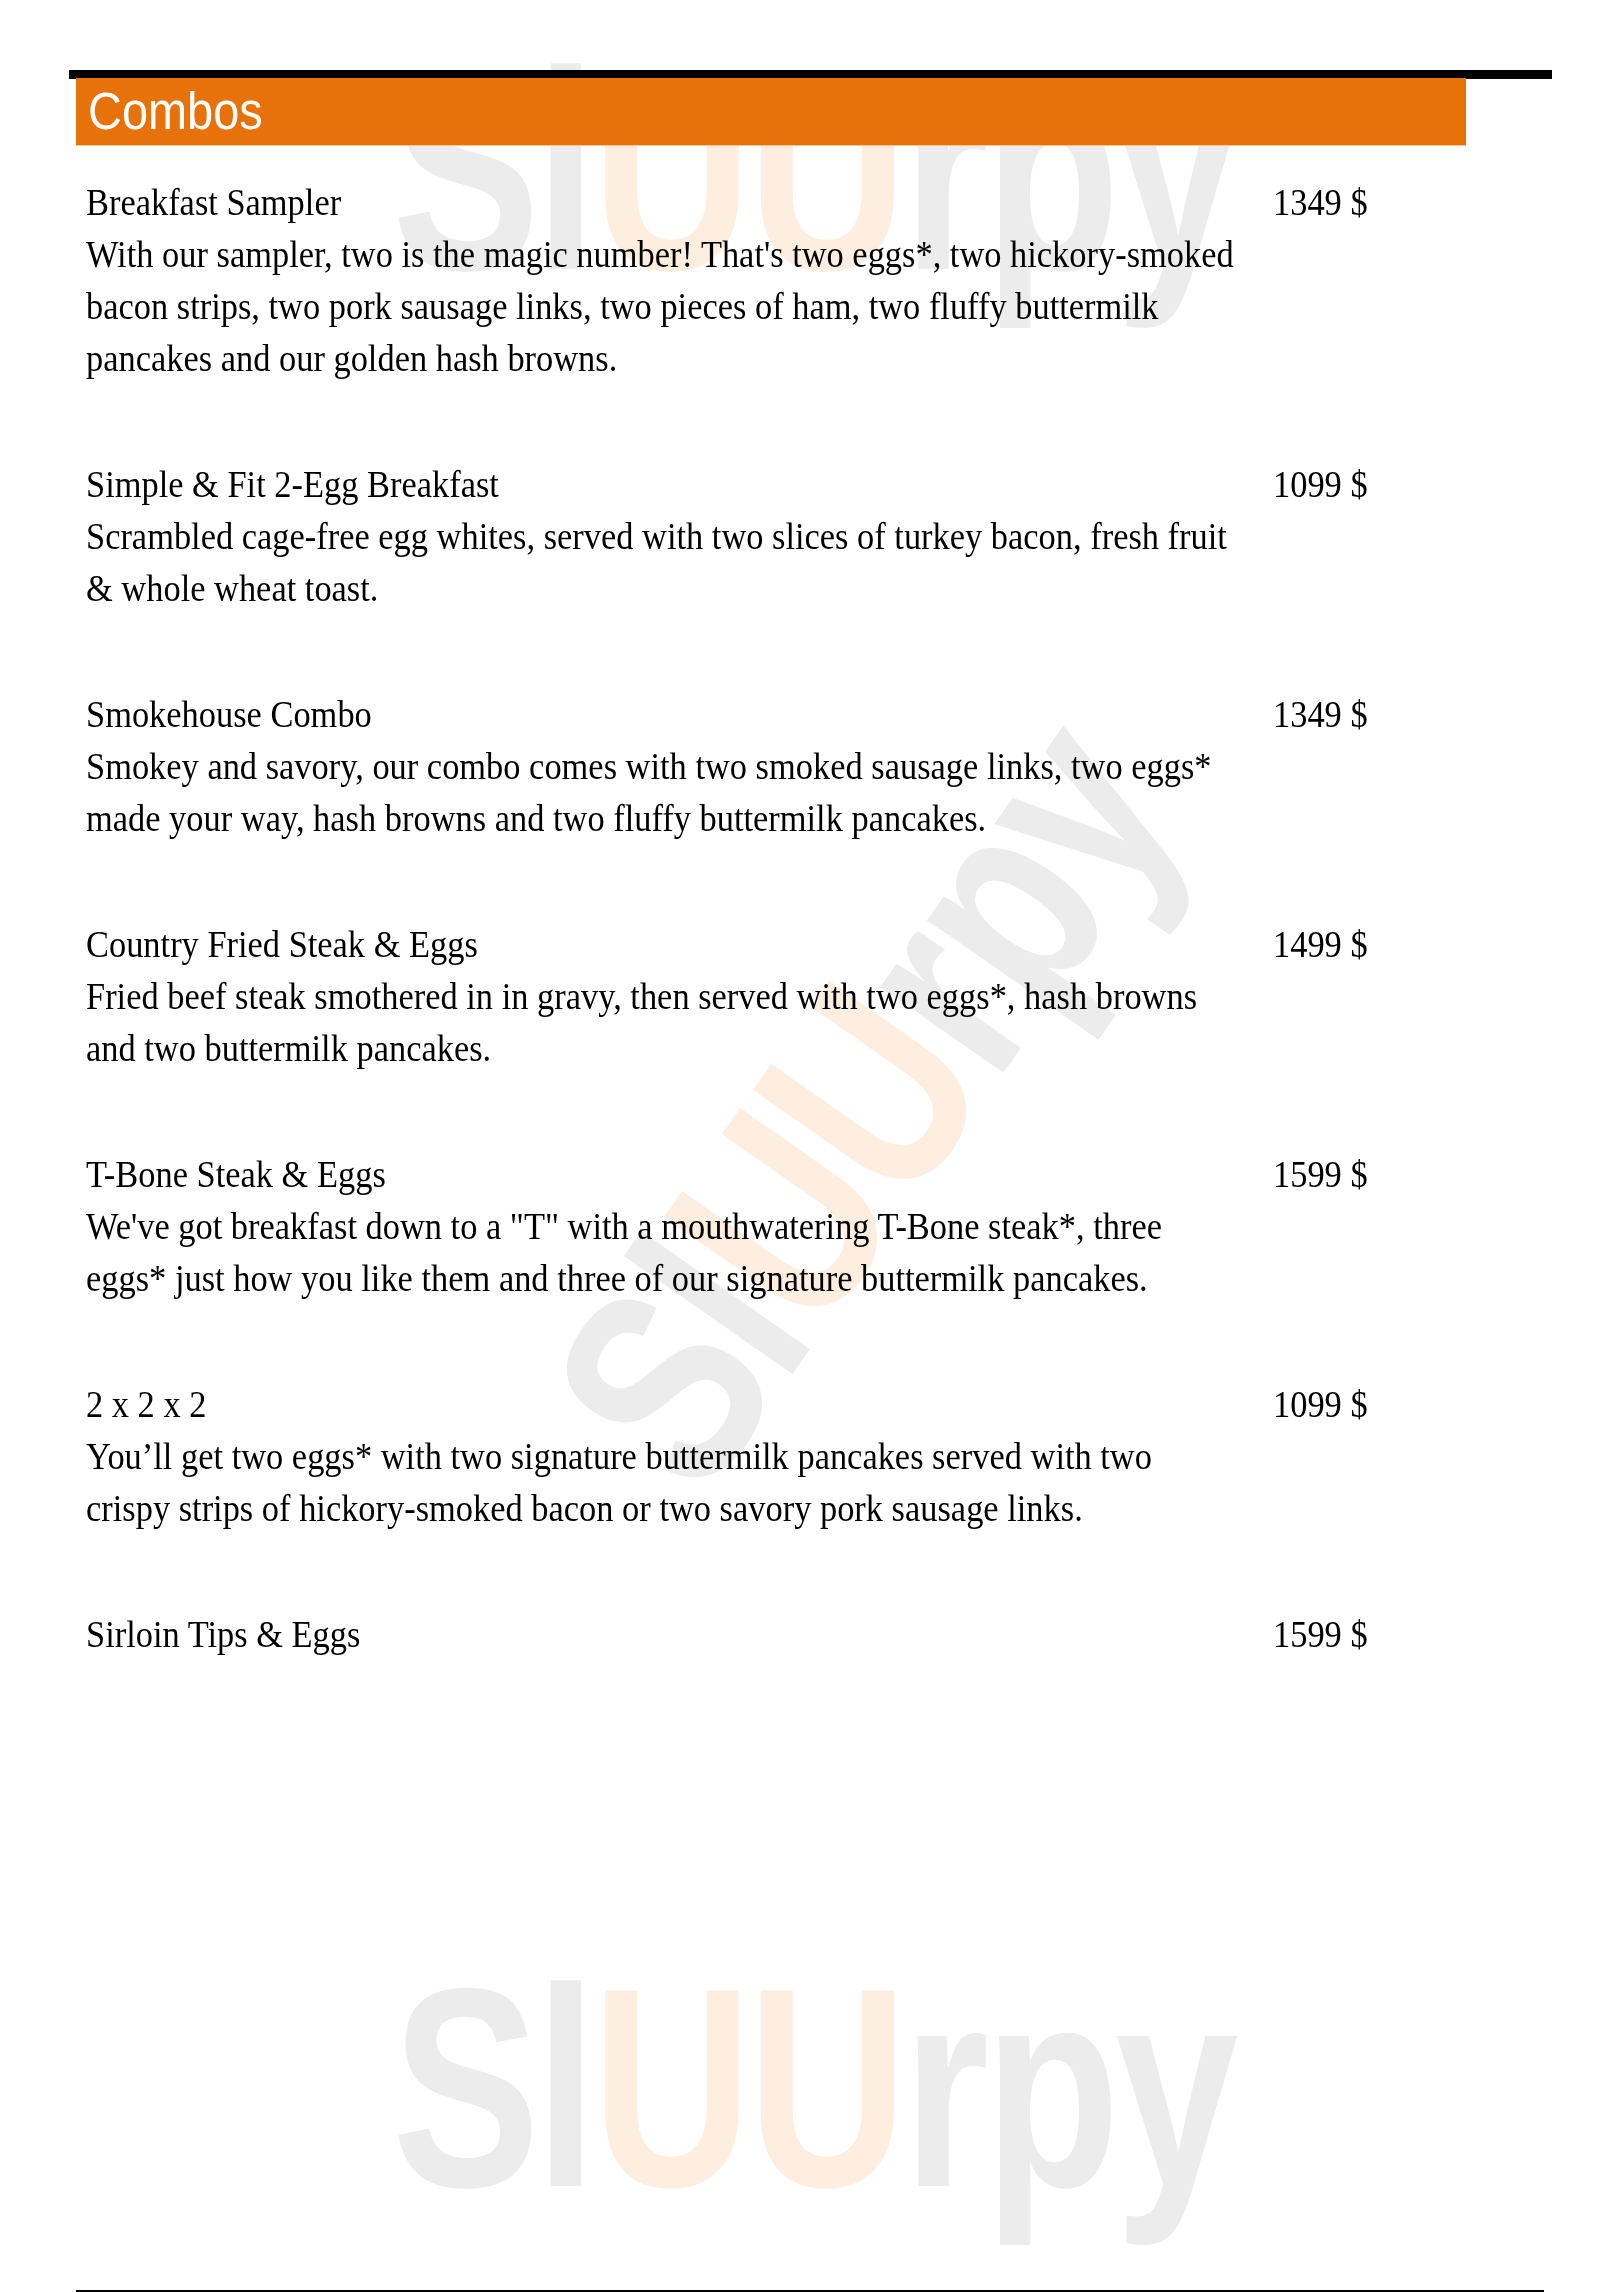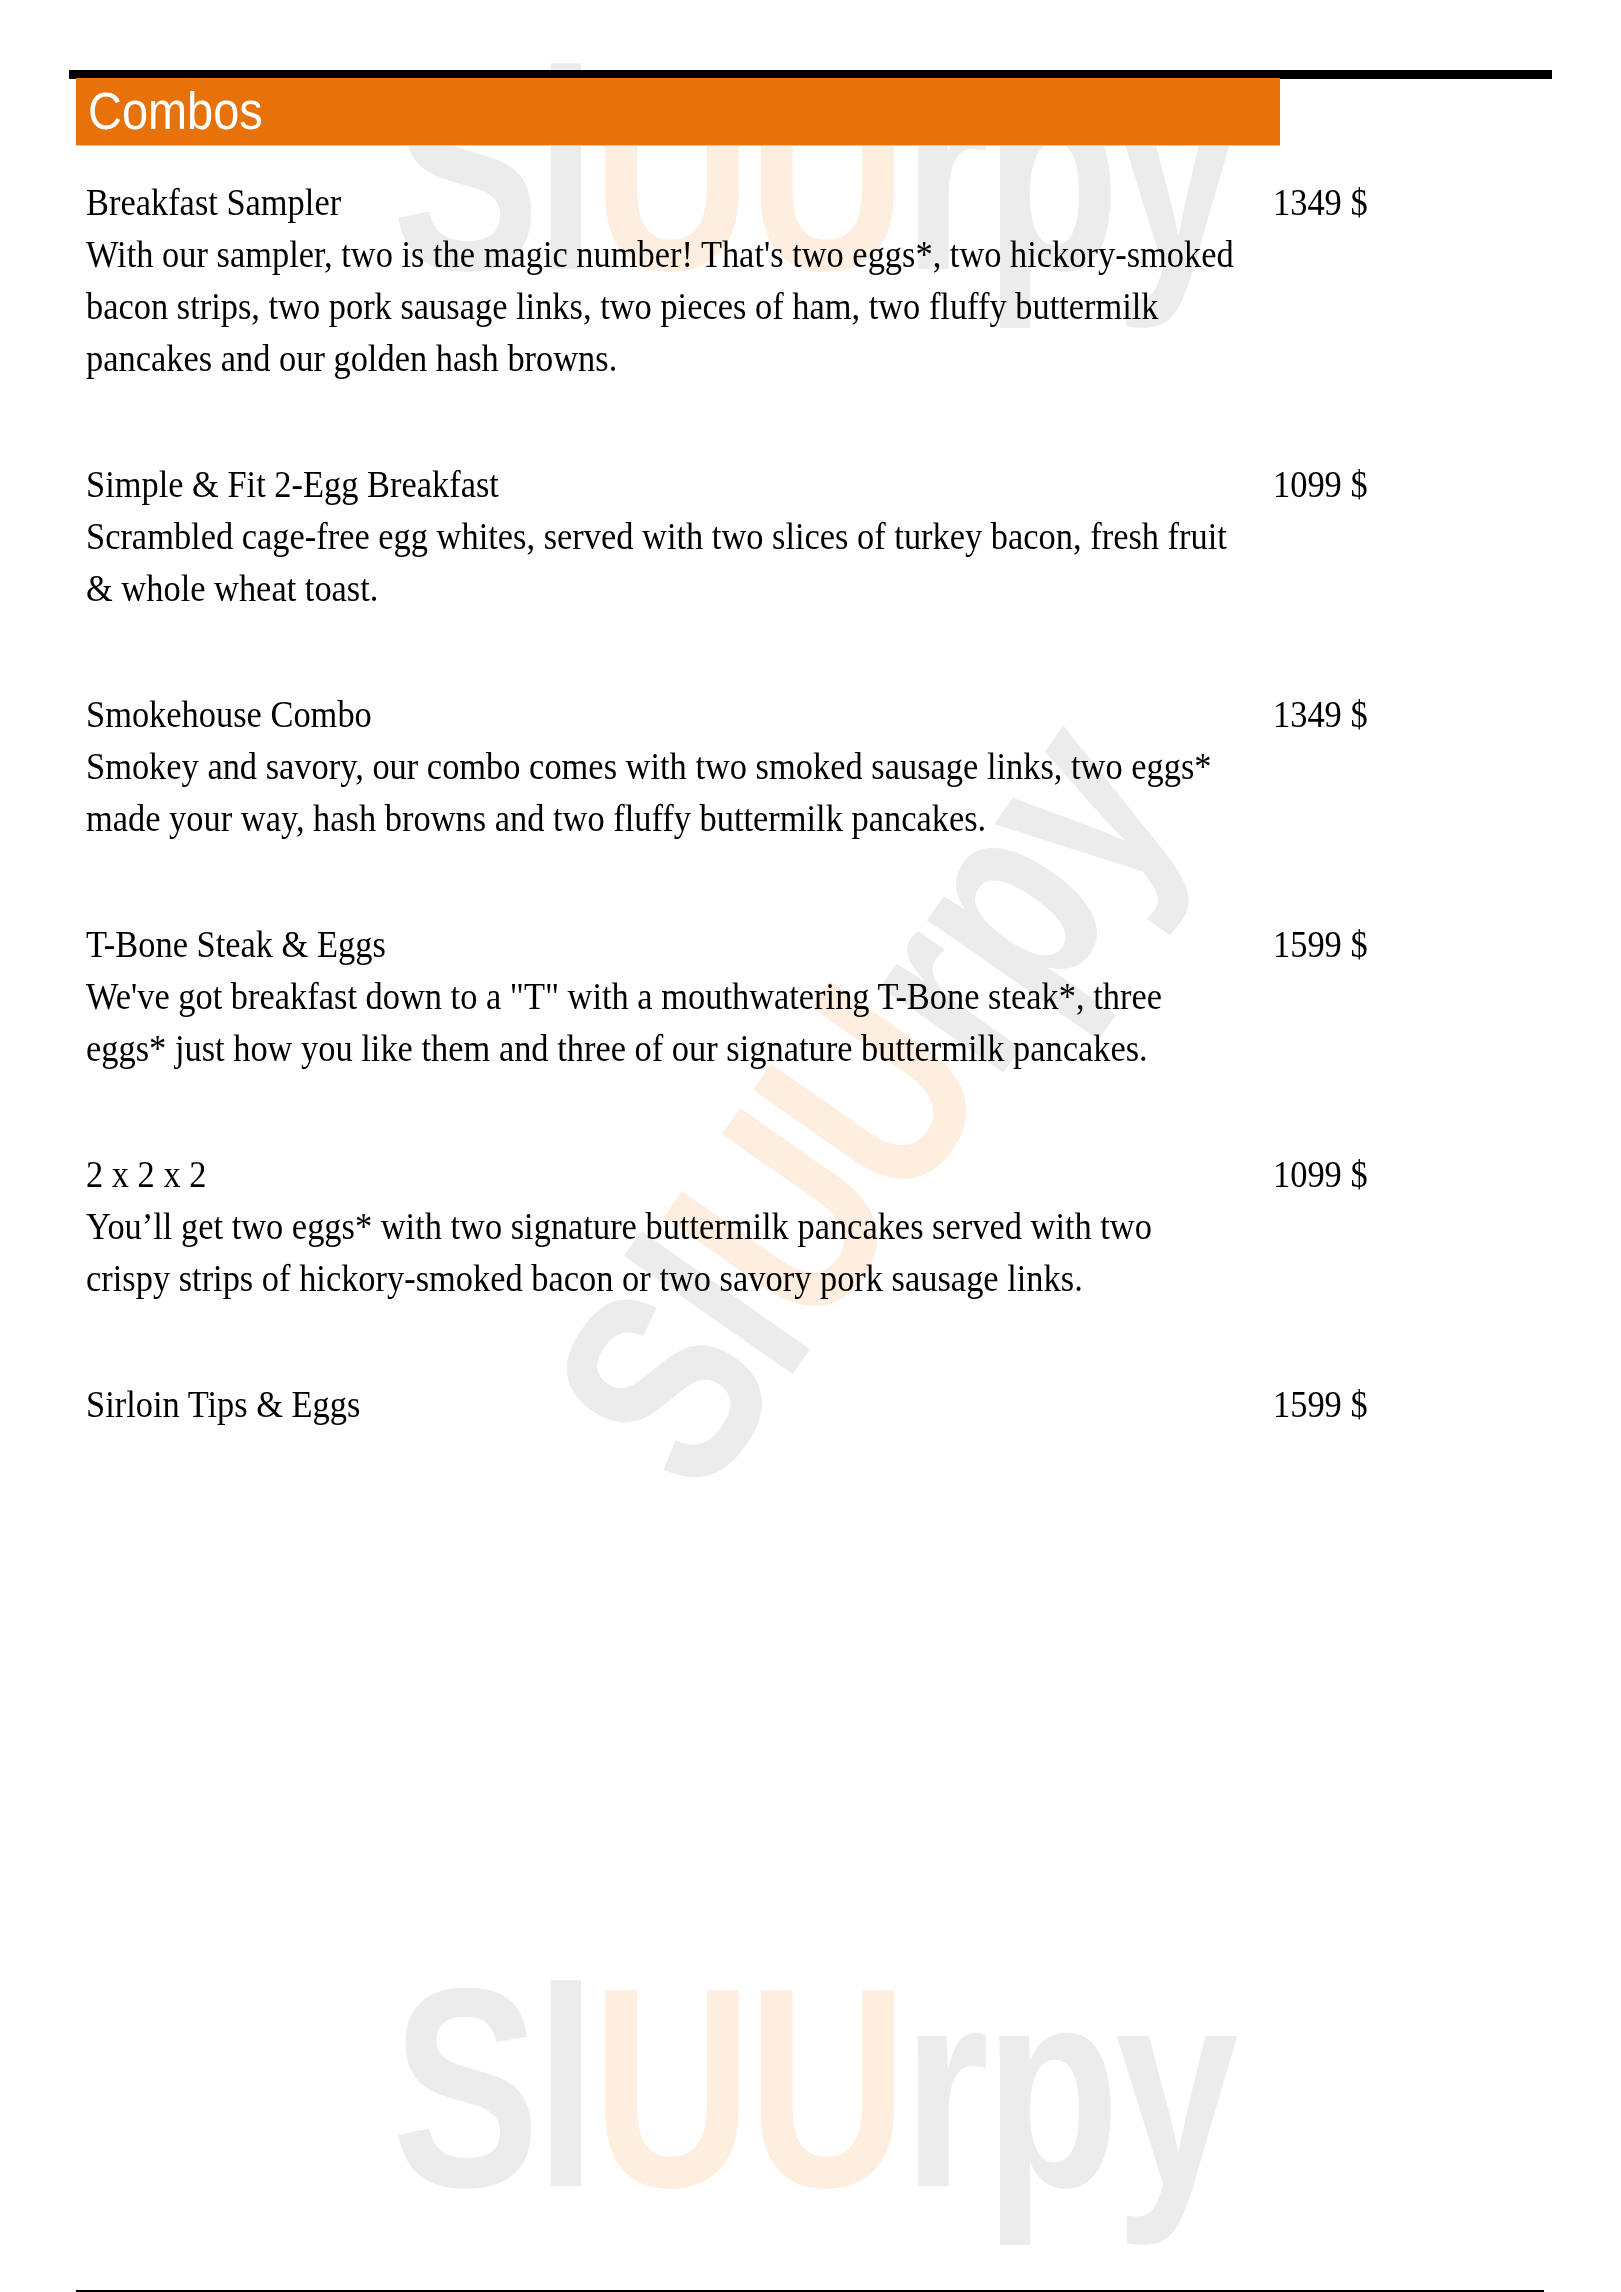--- a/index.html
+++ b/index.html
@@ -9,21 +9,21 @@
   .watermark { position: absolute; pointer-events: none; z-index: 0;
                font-family: "Liberation Sans", "DejaVu Sans", sans-serif;
                font-weight: bold; white-space: nowrap; letter-spacing: -5.9px; }
   .watermark .gray { color: #ececec; }
   .watermark .tint { color: #fdeee0; }
   .wm-top { left: 392px; top: 29px; font-size: 284px; line-height: 284px; transform: scaleX(0.78); transform-origin: left top; }
   .wm-mid { left: 323px; top: 961px; font-size: 284px; line-height: 284px; transform: rotate(-55deg) scaleX(0.78); transform-origin: center center; }
   .wm-bot { left: 392px; top: 1946px; font-size: 284px; line-height: 284px; transform: scaleX(0.78); transform-origin: left top; }
 
   .top-rule { position: absolute; left: 69px; top: 70px; width: 1483px; height: 8.8px; background: #000; z-index: 1; }
-  .section-header { position: absolute; left: 76px; top: 78px; width: 1204px; height: 67px;
+  .section-header { position: absolute; left: 76px; top: 78px; width: 1390px; height: 67px;
                     background: #e8720a; z-index: 1; box-shadow: 0 1px 0 #f7c590; }
   .section-title { position: absolute; left: 11.8px; top: 5.9px; color: #ffffff;
                    font-family: "Liberation Sans", "DejaVu Sans", sans-serif;
                    font-size: 51px; line-height: 55px; transform: scaleX(0.92); transform-origin: left center; }
 
   .menu { position: absolute; left: 86px; top: 177px; width: 1392px; z-index: 2; }
   .item { position: relative; margin-bottom: 74px; }
   .item-name { font-size: 37px; line-height: 52px; display: block; width: 1157px;
                transform: scaleX(0.93); transform-origin: left center; }
   .item-desc { font-size: 37px; line-height: 52px; display: block; width: 1245px;
@@ -55,20 +55,25 @@
     <span class="item-name">Simple &amp; Fit 2-Egg Breakfast</span>
     <span class="item-price">1099 $</span>
     <span class="item-desc">Scrambled cage-free egg whites,  served with two slices of turkey bacon, fresh fruit &amp; whole wheat toast.</span>
   </div>
   <div class="item">
     <span class="item-name">Smokehouse Combo</span>
     <span class="item-price">1349 $</span>
     <span class="item-desc">Smokey and savory, our combo comes with two smoked sausage links, two eggs* made your way, hash browns and two fluffy buttermilk pancakes.</span>
   </div>
   <div class="item">
+    <span class="item-name">Country Fried Steak &amp; Eggs</span>
+    <span class="item-price">1499 $</span>
+    <span class="item-desc">Fried beef steak smothered in in gravy, then served with two eggs*, hash browns and two buttermilk pancakes.</span>
+  </div>
+  <div class="item">
     <span class="item-name">T-Bone Steak &amp; Eggs</span>
     <span class="item-price">1599 $</span>
     <span class="item-desc">We've got breakfast down to a "T" with a mouthwatering T-Bone steak*, three eggs* just how you like them and three of our signature buttermilk pancakes.</span>
   </div>
   <div class="item">
     <span class="item-name">2 x 2 x 2</span>
     <span class="item-price">1099 $</span>
     <span class="item-desc">You’ll get two eggs* with two signature buttermilk pancakes served with two crispy strips of hickory-smoked bacon or two savory pork sausage links.</span>
   </div>
   <div class="item">

